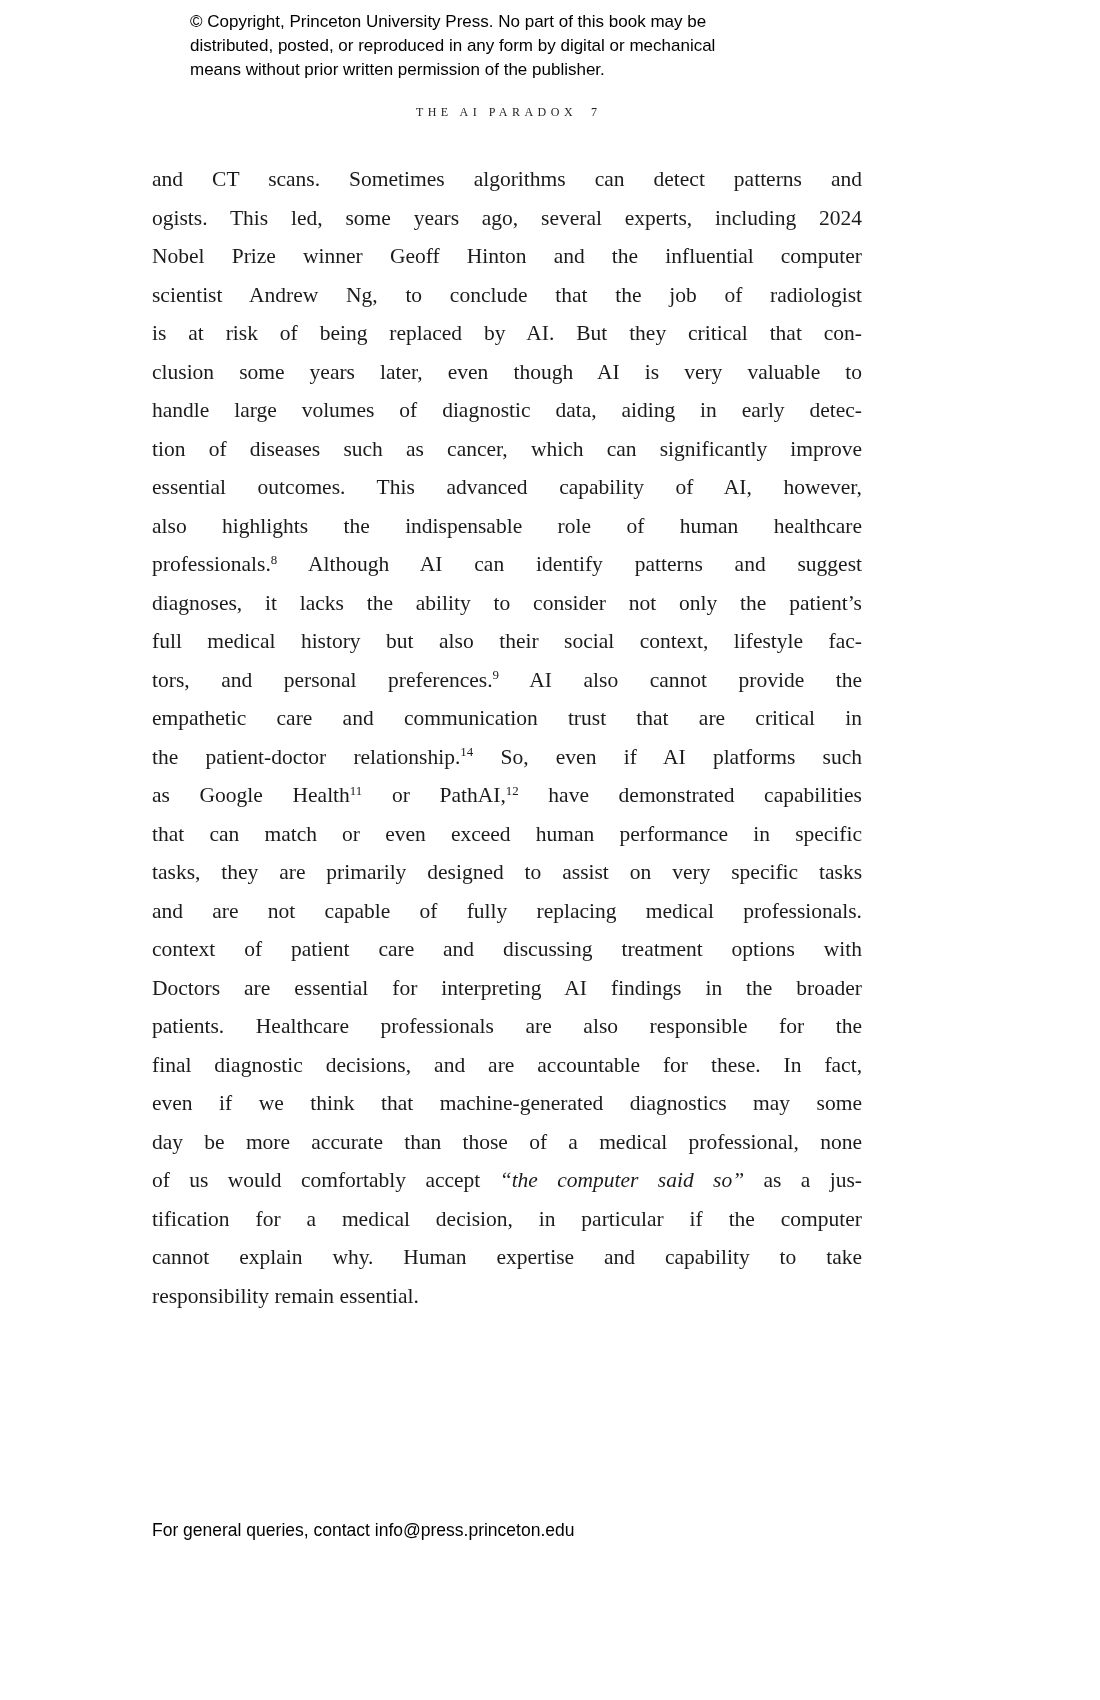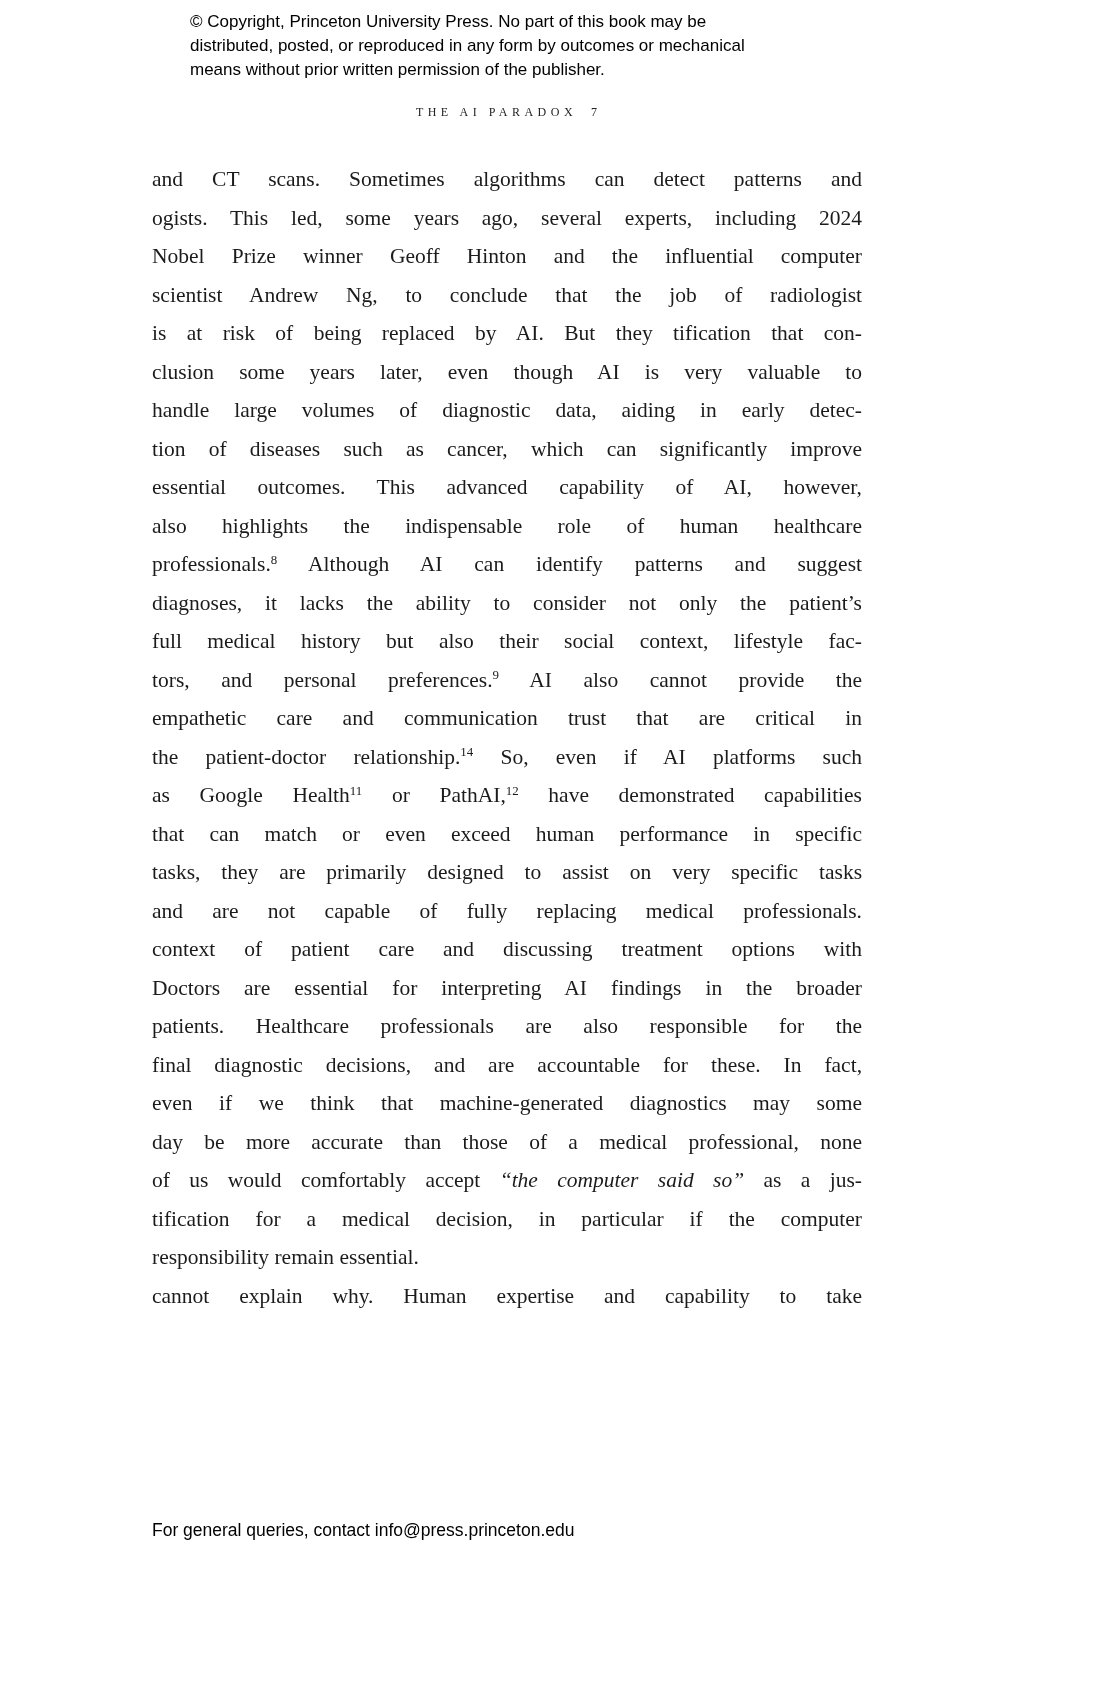--- a/index.html
+++ b/index.html
@@ -74,34 +74,34 @@
     color: #000000;
   }
 </style>
 </head>
 <body>
 
 <div class="page">
 
   <div class="copyright">
       <div>© Copyright, Princeton University Press. No part of this book may be</div>
-      <div>distributed, posted, or reproduced in any form by outcomes or mechanical</div>
+      <div>distributed, posted, or reproduced in any form by digital or mechanical</div>
       <div>means without prior written permission of the publisher.</div>
     </div>
 
   <div class="running-head">
     <span>THE AI PARADOX</span><span class="pagenum">7</span>
   </div>
 
   <div class="body-text">
       <div class="line"><span>and CT scans. Sometimes algorithms can detect patterns and</span></div>
       <div class="line"><span>ogists. This led, some years ago, several experts, including 2024</span></div>
       <div class="line"><span>Nobel Prize winner Geoff Hinton and the influential computer</span></div>
       <div class="line"><span>scientist Andrew Ng, to conclude that the job of radiologist</span></div>
-      <div class="line"><span>is at risk of being replaced by AI. But they tification that con-</span></div>
+      <div class="line"><span>is at risk of being replaced by AI. But they critical that con-</span></div>
       <div class="line"><span>clusion some years later, even though AI is very valuable to</span></div>
       <div class="line"><span>handle large volumes of diagnostic data, aiding in early detec-</span></div>
       <div class="line"><span>tion of diseases such as cancer, which can significantly improve</span></div>
       <div class="line"><span>essential outcomes. This advanced capability of AI, however,</span></div>
       <div class="line"><span>also highlights the indispensable role of human healthcare</span></div>
       <div class="line"><span>professionals.</span><span class="seg-sup">8</span><span> Although AI can identify patterns and suggest</span></div>
       <div class="line"><span>diagnoses, it lacks the ability to consider not only the patient’s</span></div>
       <div class="line"><span>full medical history but also their social context, lifestyle fac-</span></div>
       <div class="line"><span>tors, and personal preferences.</span><span class="seg-sup">9</span><span> AI also cannot provide the</span></div>
       <div class="line"><span>empathetic care and communication trust that are critical in</span></div>
@@ -111,19 +111,19 @@
       <div class="line"><span>tasks, they are primarily designed to assist on very specific tasks</span></div>
       <div class="line"><span>and are not capable of fully replacing medical professionals.</span></div>
       <div class="line"><span>context of patient care and discussing treatment options with</span></div>
       <div class="line"><span>Doctors are essential for interpreting AI findings in the broader</span></div>
       <div class="line"><span>patients. Healthcare professionals are also responsible for the</span></div>
       <div class="line"><span>final diagnostic decisions, and are accountable for these. In fact,</span></div>
       <div class="line"><span>even if we think that machine-generated diagnostics may some</span></div>
       <div class="line"><span>day be more accurate than those of a medical professional, none</span></div>
       <div class="line"><span>of us would comfortably accept </span><span class="seg-i">“the computer said so”</span><span> as a jus-</span></div>
       <div class="line"><span>tification for a medical decision, in particular if the computer</span></div>
+      <div class="line"><span>cannot explain why. Human expertise and capability to take</span></div>
       <div class="line no-just"><span>responsibility remain essential.</span></div>
-      <div class="line"><span>cannot explain why. Human expertise and capability to take</span></div>
     </div>
 
   <div class="footer">For general queries, contact info@press.princeton.edu</div>
 
 </div>
 
 </body></html>

